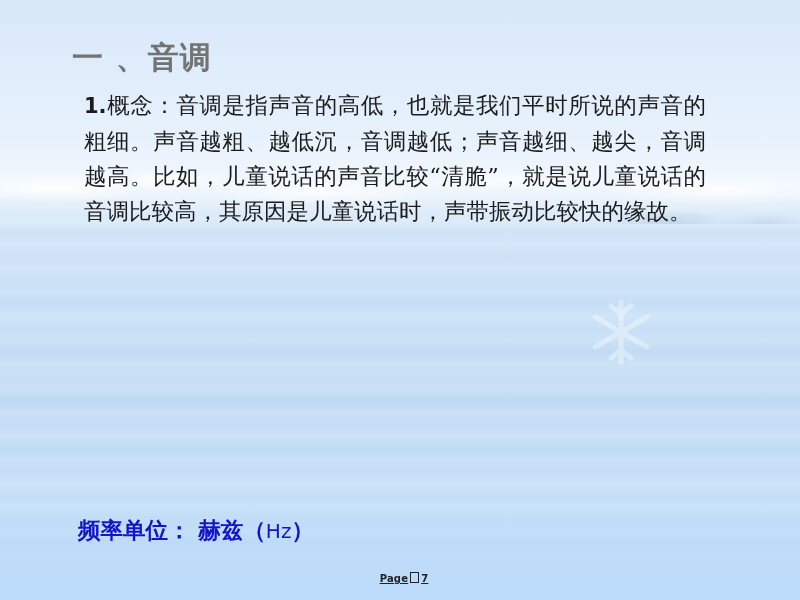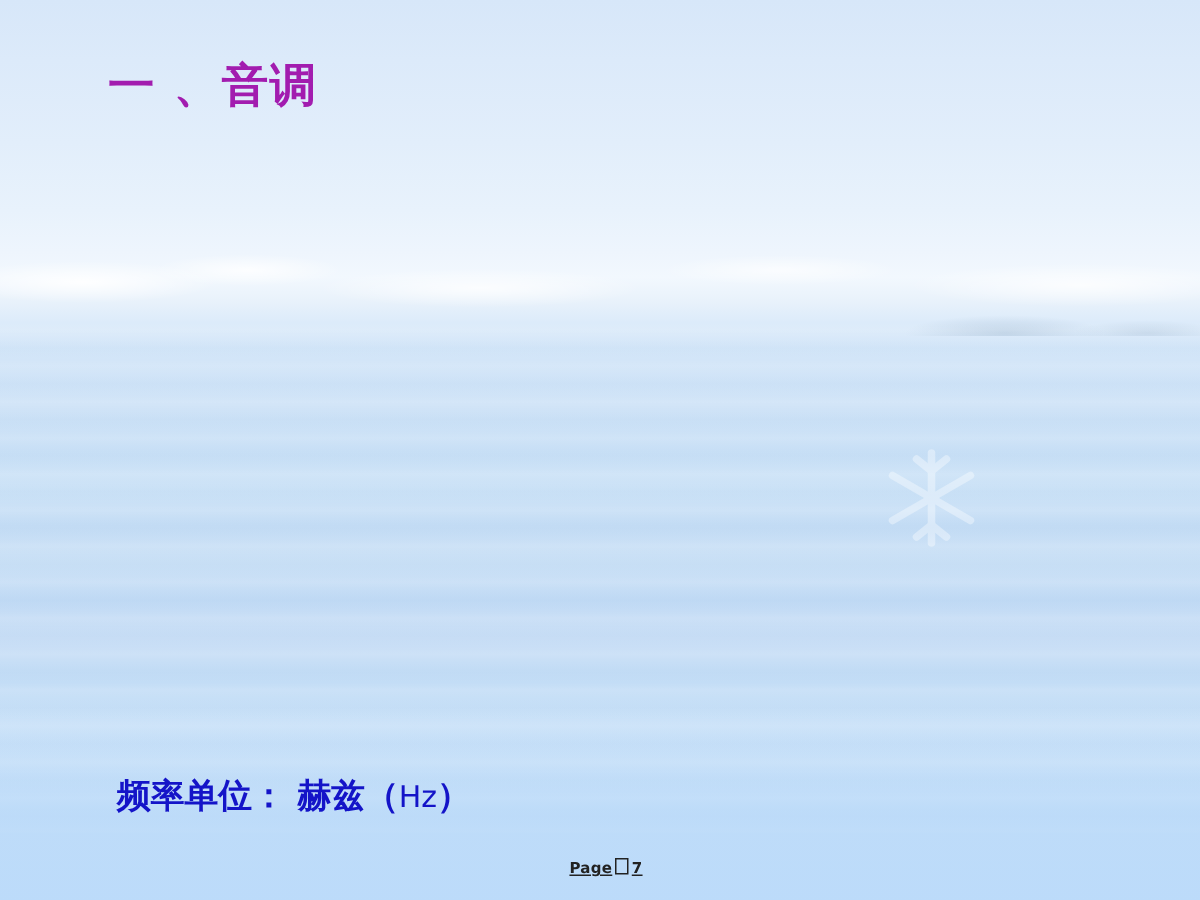--- a/index.html
+++ b/index.html
@@ -107,21 +107,21 @@
     width: 800px; height: 600px;
   }
 
   .slide-title {
     position: absolute;
     left: 72px;
     top: 41px;
     font-family: "DejaVu Serif", "Liberation Serif", serif;
     font-size: 31px;
     font-weight: bold;
-    color: #a21caf;
+    color: #737373;
     letter-spacing: 1px;
     white-space: nowrap;
     line-height: 1.05;
   }
 
   .body-block {
     position: absolute;
     left: 84px;
     width: 622px;
     font-family: "DejaVu Serif", "Liberation Serif", serif;
@@ -201,20 +201,23 @@
         <path d="M43 54 L33 62 M43 54 L53 62"></path>
       </g>
     </svg>
   </div>
   <div class="bg-lowwash"></div>
 
   <div class="content">
 
     <div class="slide-title">一 、音调</div>
 
+    <div class="body-block" id="para1">
+      <span class="num">1.</span><span>概念：</span><span>音调是指声音的高低，也就是我们平时所说的声音的粗细。声音越粗、越低沉，音调越低；声音越细、越尖，音调越高。比如，儿童说话的声音比较“清脆”，就是说儿童说话的音调比较高，其原因是儿童说话时，声带振动比较快的缘故。</span>
+    </div>
 
 
     <div class="unit-line">
       <span>频率单位：</span><span> 赫兹（</span><span class="hz">Hz</span><span>）</span>
     </div>
 
     <div class="footer">
       <span>Page</span><span class="tofu"></span><span>7</span>
     </div>
 

